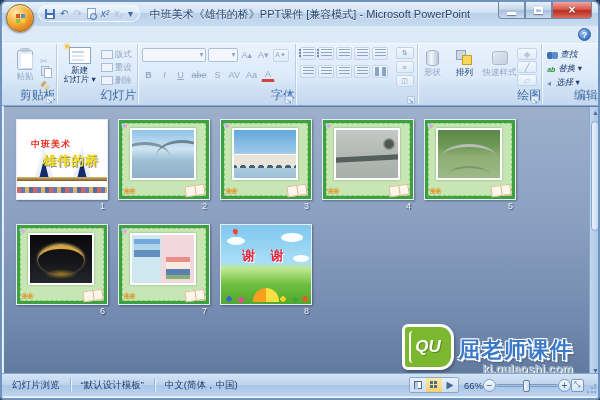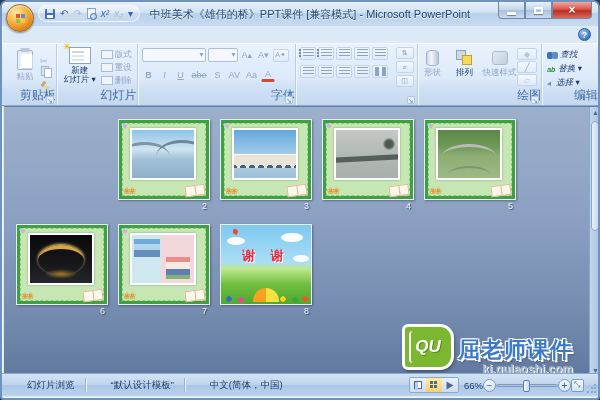--- a/index.html
+++ b/index.html
@@ -232,21 +232,21 @@
   .wm-texts { margin-left:4px;margin-top:21px; }
   .wm-brand { font-size:22px; font-weight:bold; color:#3a78c8; letter-spacing:1px;
     text-shadow:-1px -1px 0 #fff,1px -1px 0 #fff,-1px 1px 0 #fff,2px 2px 0 #fff, 3px 3px 2px rgba(0,0,0,.25);
     line-height:22px; white-space:nowrap; }
   .wm-url { font-size:12px; font-weight:bold; color:#9ab0c4; text-shadow:1px 1px 0 #fff; text-align:right; margin-top:1px; }
 
   
   .statusbar { position:absolute; left:0; bottom:2px; width:100%; height:23px;
     background:linear-gradient(180deg,#d3e3f5 0%,#bed4ec 50%,#aac6e6 51%,#bcd2ec 100%);
     border-top:1px solid #8aa8cc; display:flex; align-items:center; font-size:9.5px; color:#1e3c6e; }
-  .sb-item { padding:0 10px; white-space:nowrap;margin-left:15px; }
+  .sb-item { padding:0 10px; white-space:nowrap; }
   .sb-sep { width:1px; height:14px; background:#9ab4d4; box-shadow:1px 0 0 #e8f1fa; }
   .sb-right { margin-left:auto; display:flex; align-items:center; padding-right:14px; }
   .viewbtns { display:flex; border:1px solid #8aa8cc; border-radius:2px; overflow:hidden; }
   .viewbtn { width:16px; height:14px; background:linear-gradient(180deg,#e8f1fa,#cdddf0);
     display:flex; align-items:center; justify-content:center; }
   .viewbtn.sel { background:linear-gradient(180deg,#fde9a2,#f8cf6e); }
   .vn { width:8px; height:8px; border:1px solid #4a6a96; background:#fff; position:relative; }
   .vn:before { content:""; position:absolute; left:0; top:0; width:3px; height:8px; background:#b8cce4; }
   .vs { width:8px; height:8px; display:grid; grid-template-columns:3px 3px; grid-template-rows:3px 3px; gap:1px; }
   .vs i { background:#4a6a96; }
@@ -469,20 +469,31 @@
           <span class="cursor-ic"></span>
           <span>选择 ▾</span>
         </div>
       </div>
       <div class="glabel">编辑</div>
     </div>
   </div>
 
   <div class="main">
 
+    <div class="cell" style="left:12px; top:12px">
+      <div class="thumb s1">
+        <span class="pylon" style="left:18px"></span>
+        <span class="pylon" style="left:56px"></span>
+        <span class="deck"></span>
+        <span class="reflect"></span>
+        <span class="t1">中班美术</span>
+        <span class="t2">雄伟的桥</span>
+      </div>
+      <div class="num">1</div>
+    </div>
 
     <div class="cell" style="left:114px; top:12px">
       <div class="thumb gframe">
         <div class="inner"></div>
         <span class="hearts"><span class="h1">♥</span><span class="h2">♥</span></span>
         <div class="photo p2"></div>
         <span class="flower">❀❀</span>
         <span class="book"></span>
       </div>
       <div class="num">2</div>

